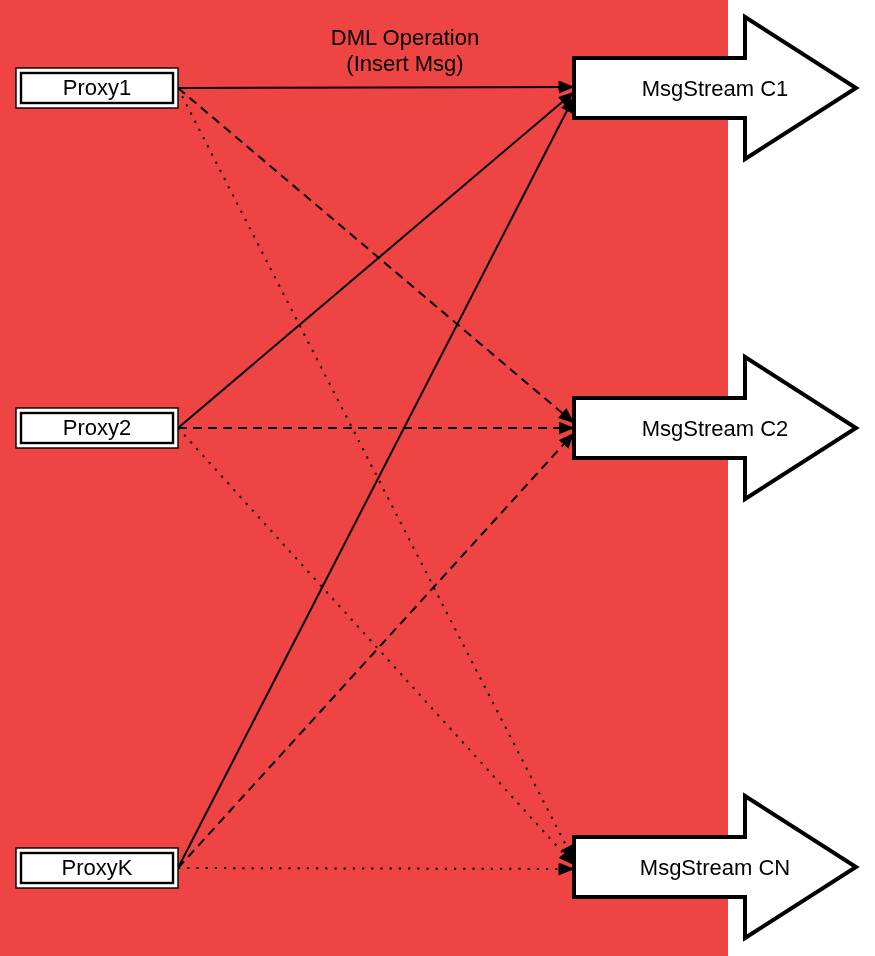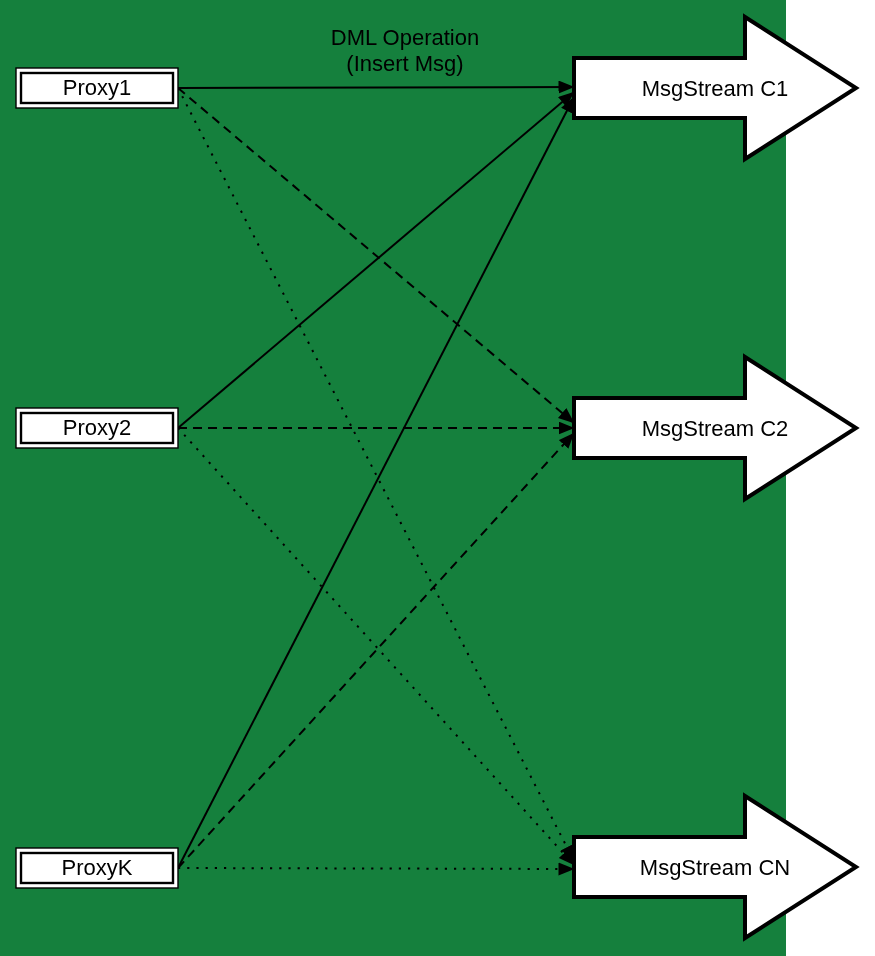--- a/index.html
+++ b/index.html
@@ -2,23 +2,23 @@
 <html><head>
 <meta charset="utf-8">
 <style>
   html, body {
     margin: 0;
     padding: 0;
     background: #ffffff;
   }
   .stage {
     position: relative;
-    width: 786px;
+    width: 728px;
     height: 956px;
-    background: #15803d;
+    background: #ef4444;
     font-family: "Liberation Sans", sans-serif;
   }
   svg text {
     font-family: "Liberation Sans", sans-serif;
     fill: #000000;
   }
   .node-label   { font-size: 22px; }
   .stream-label { font-size: 22px; }
   .caption      { font-size: 22px; }
   .edge         { stroke: #000000; stroke-width: 2; fill: none; }

